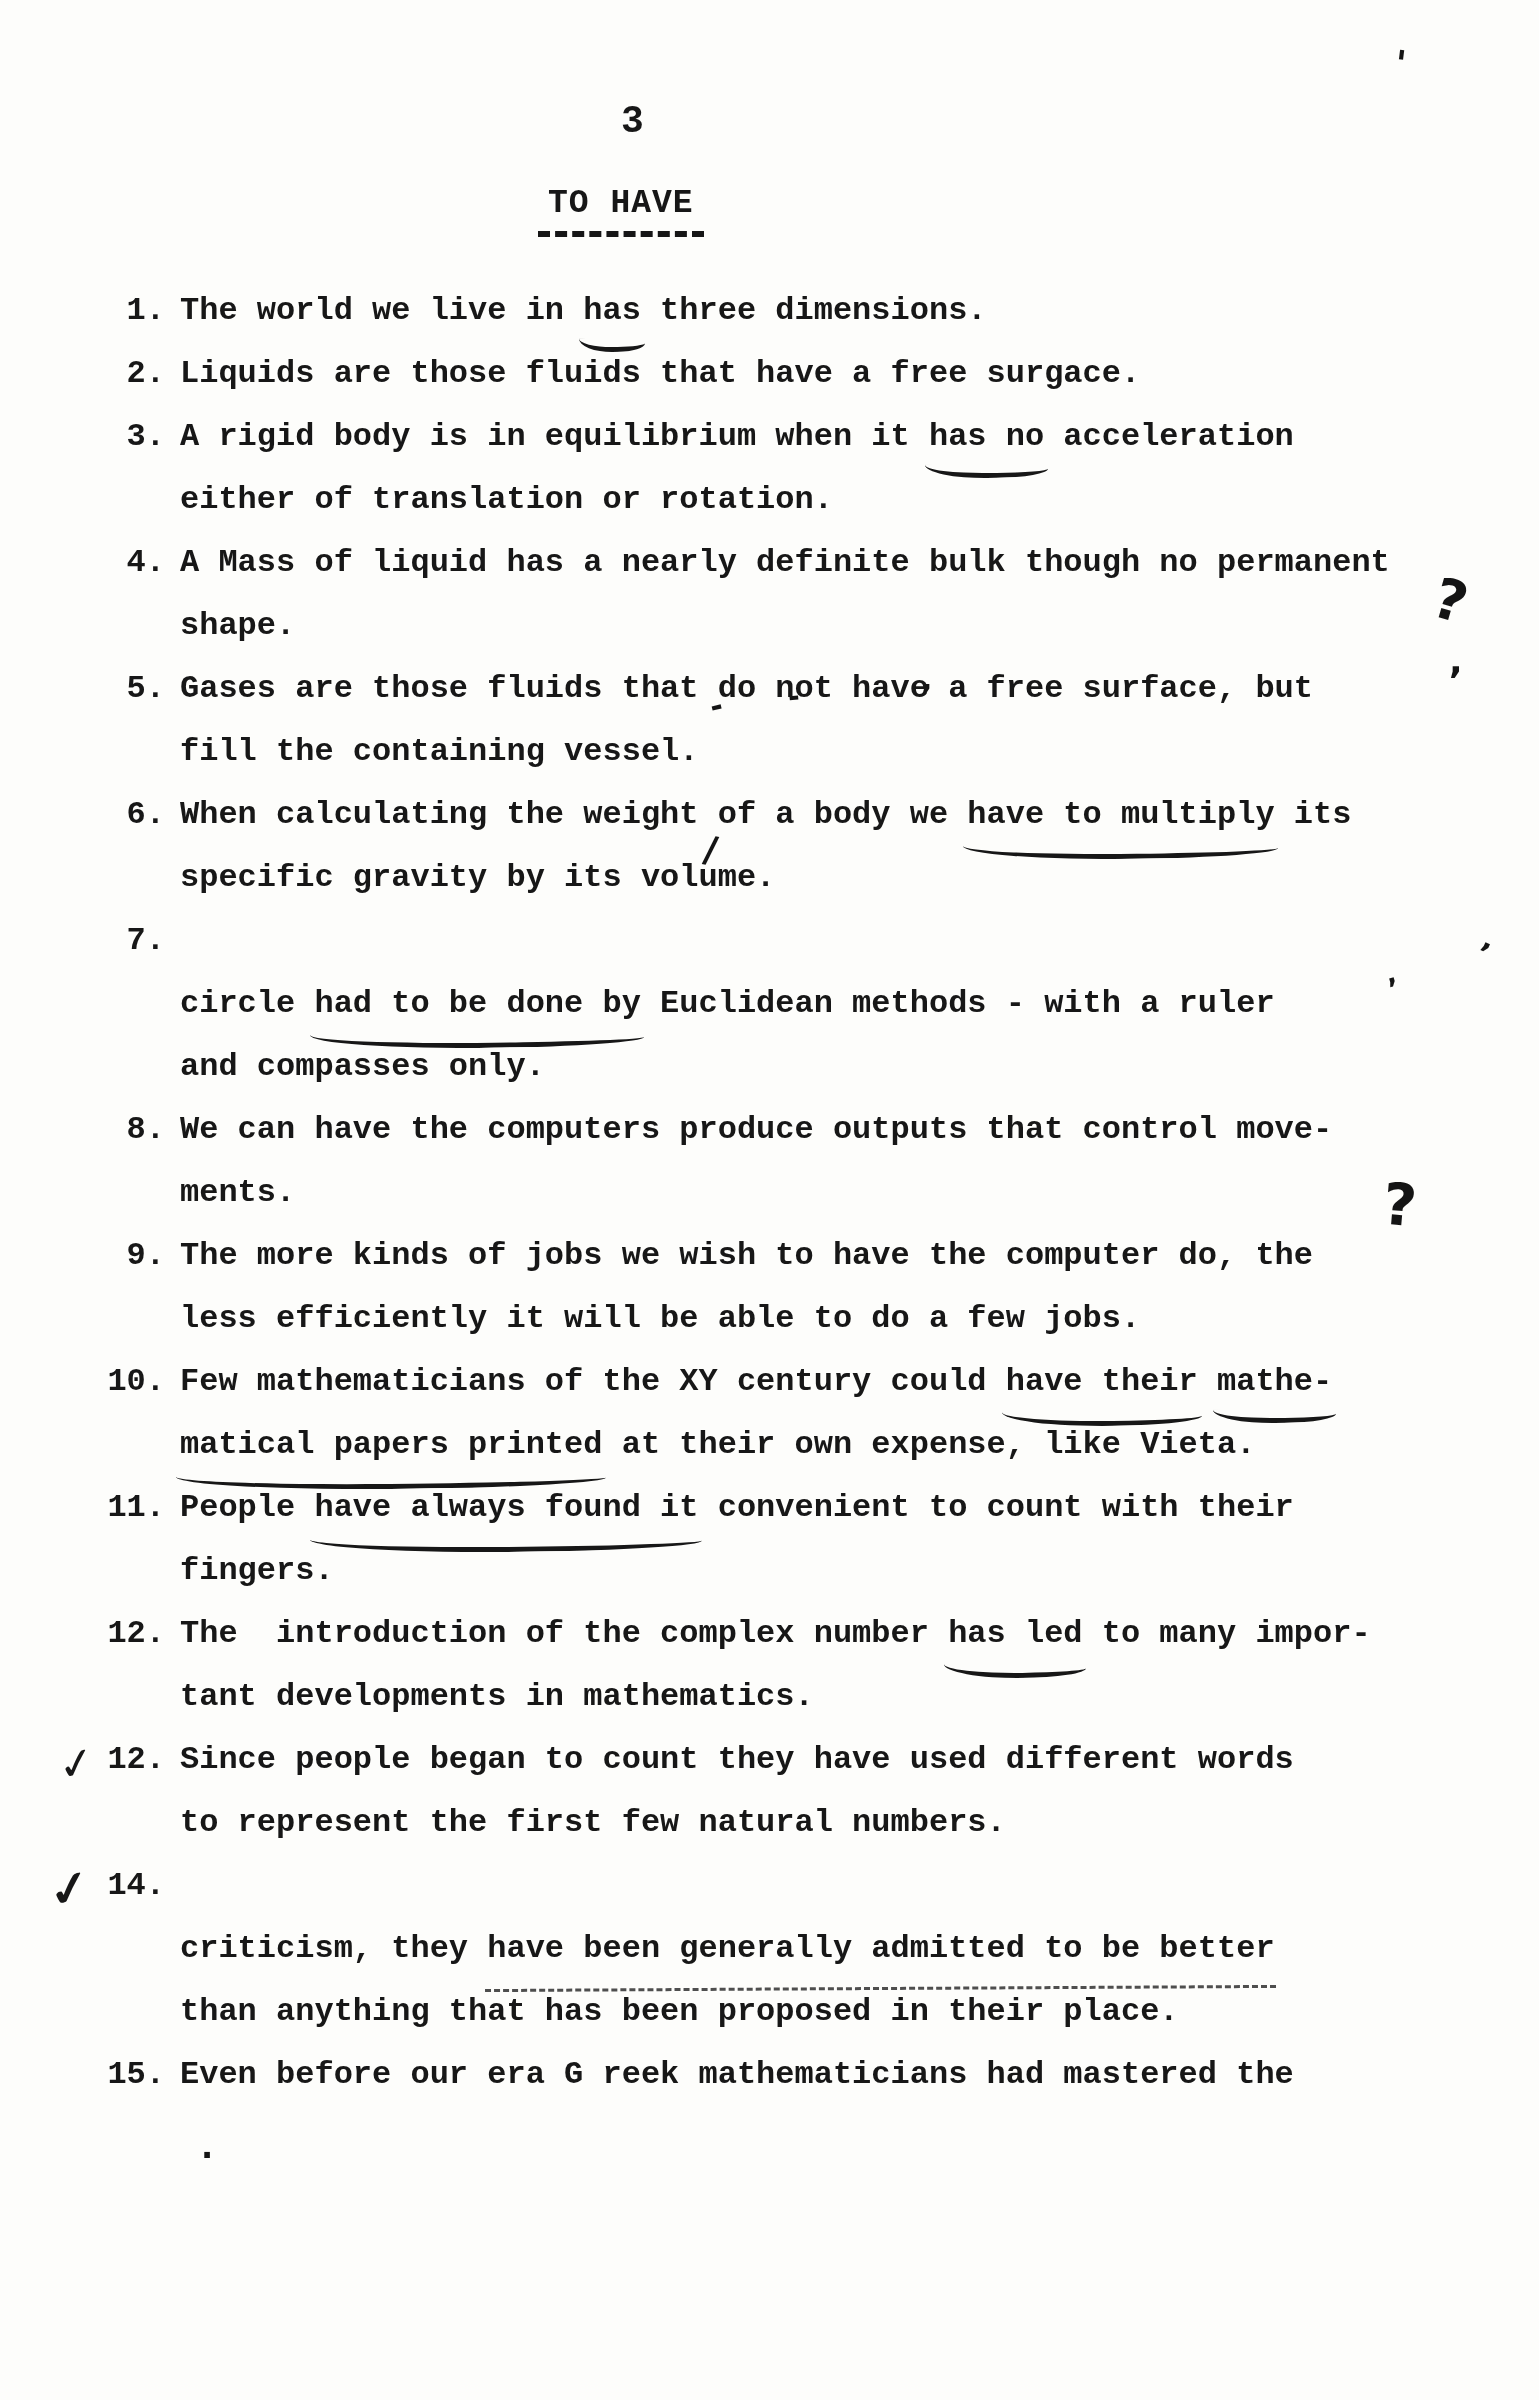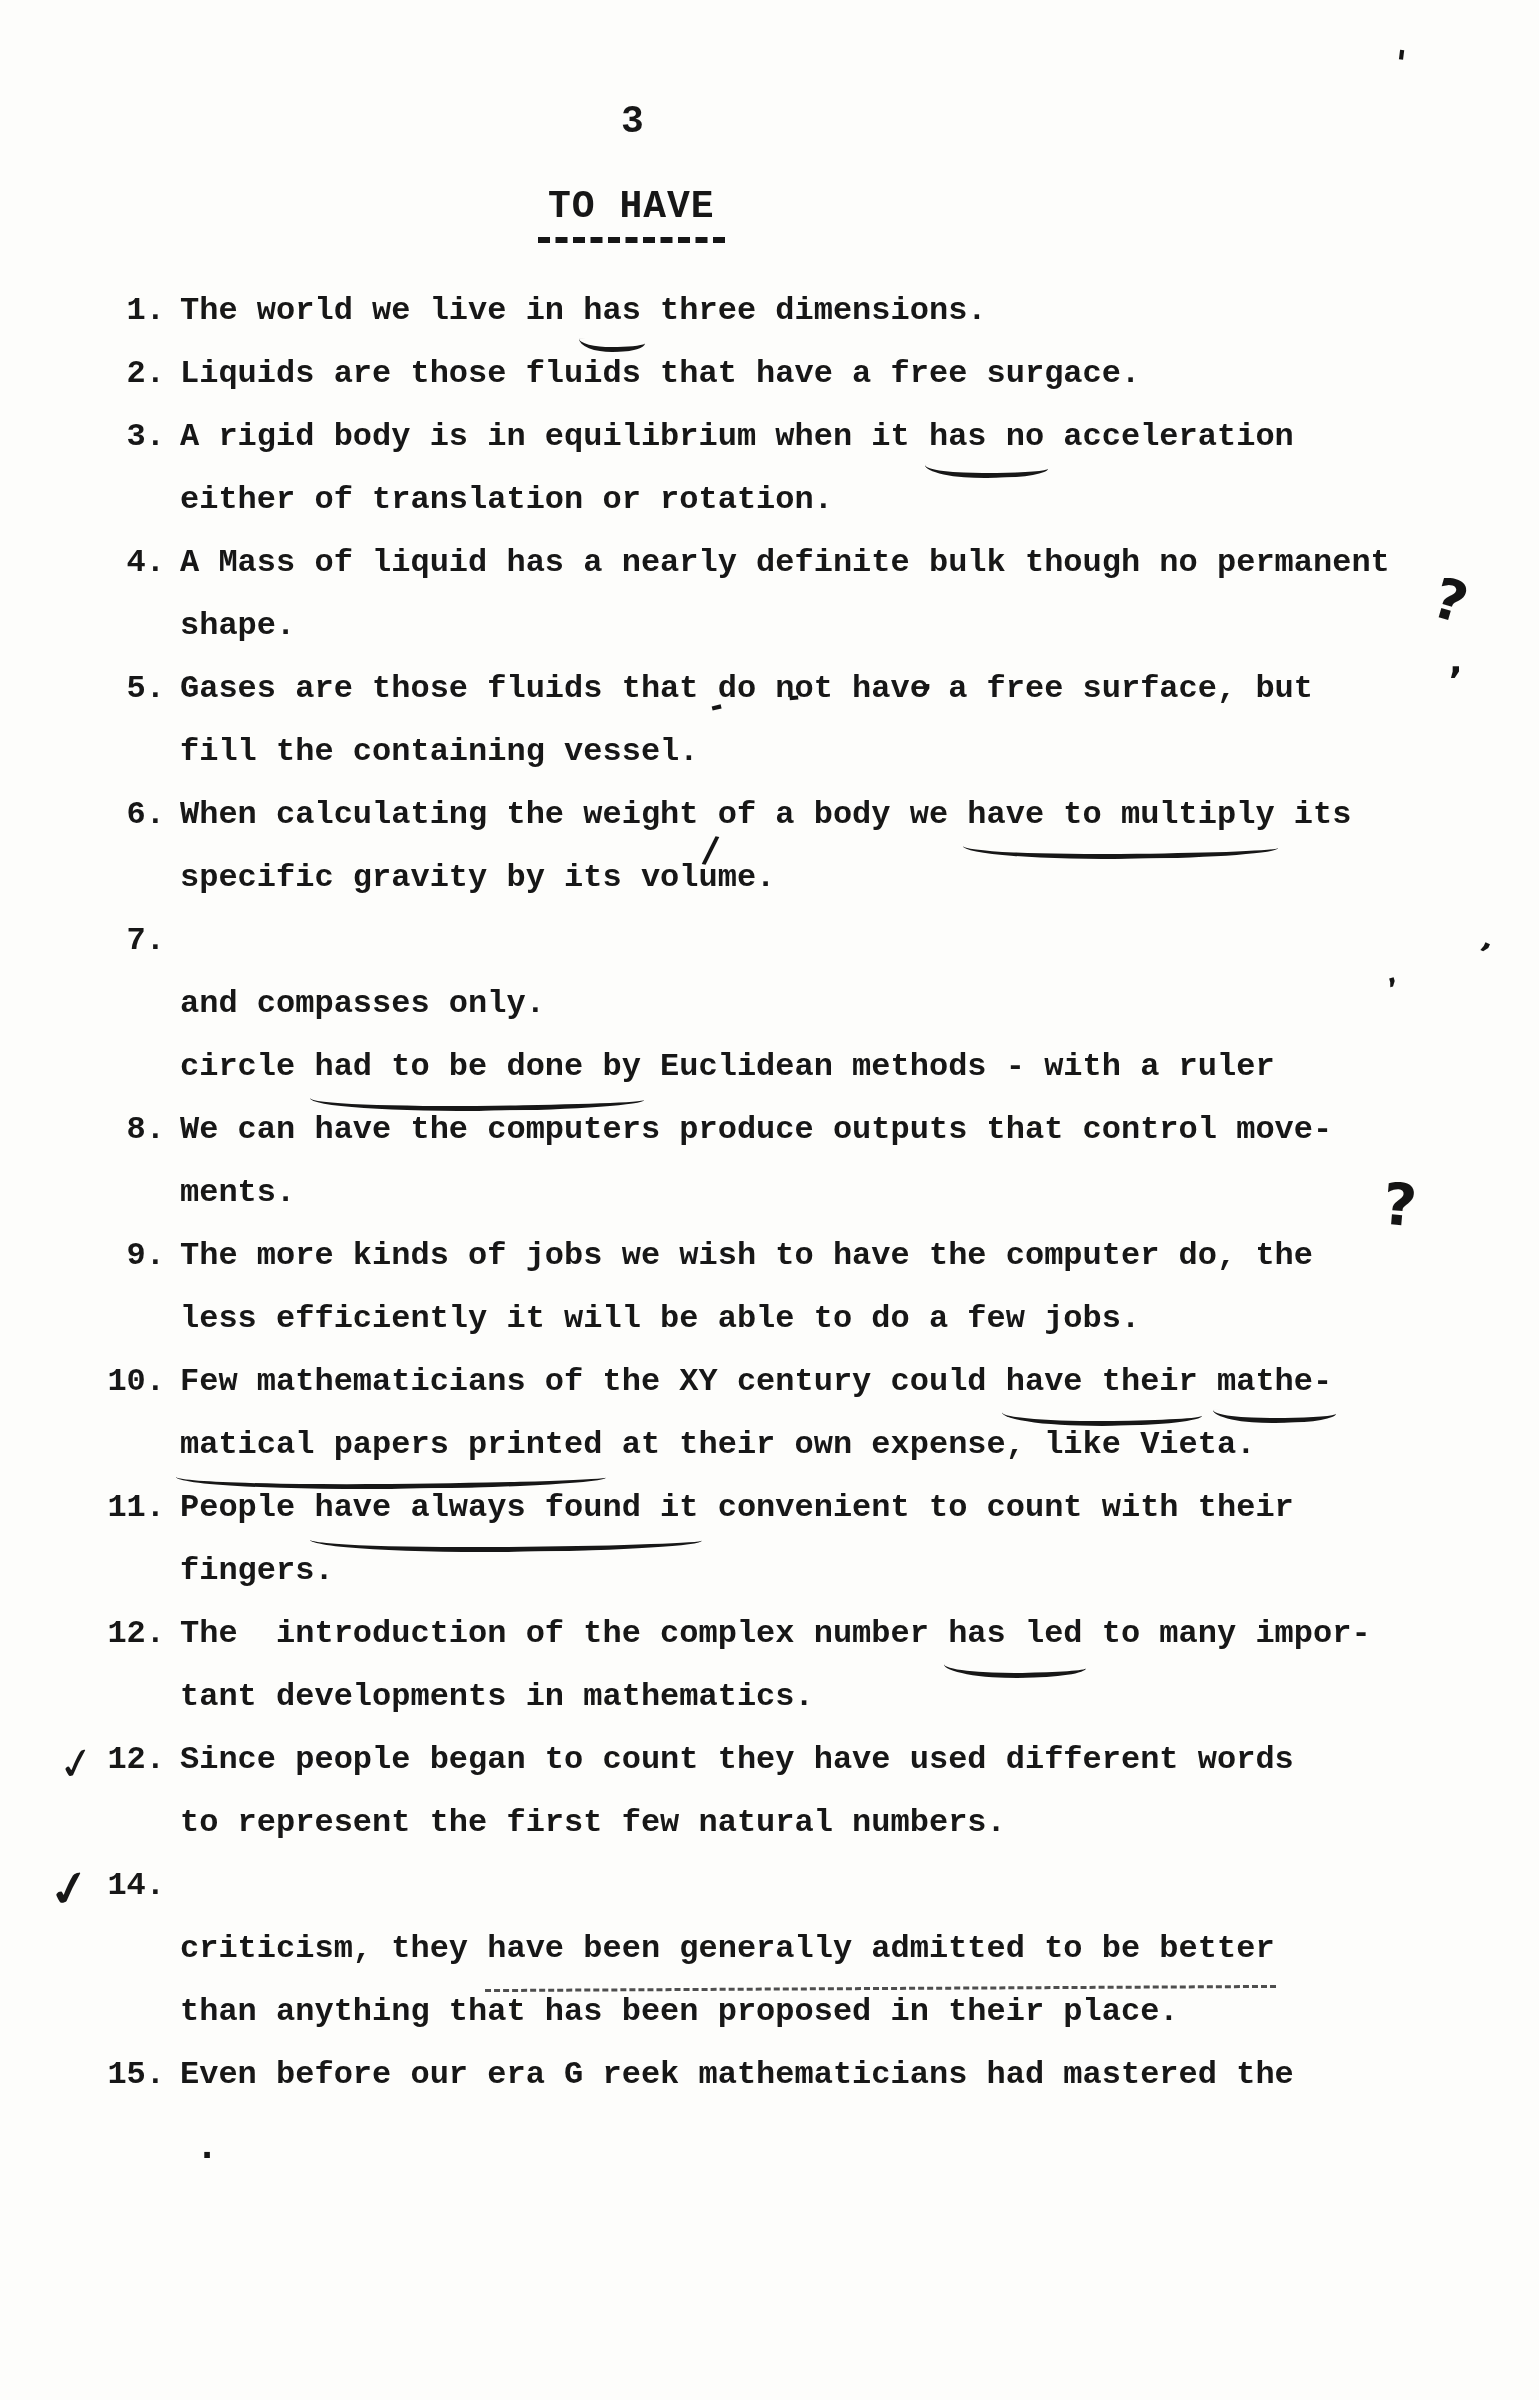--- a/index.html
+++ b/index.html
@@ -12,21 +12,21 @@
     font-family:"Liberation Mono","DejaVu Sans Mono",monospace;
     font-weight:700;
     overflow:hidden;
   }
   .pagenum {
     position:absolute; top:100px; left:621px;
     font-size:38px;
   }
   .title {
     position:absolute; top:185px; left:538px;
-    font-size:38px; letter-spacing:1px;
+    font-size:33px; letter-spacing:1px;
     border-bottom:6px dashed #161616;
     padding:0 10px 9px 10px;
   }
   .rows { position:absolute; top:279px; left:0; width:100%; }
   .tline {
     position:relative;
     height:63px; line-height:63px;
     font-size:32px;
     white-space:pre;
     padding-left:180px;
@@ -113,23 +113,23 @@
     <div class="tline"><span class="num">5.</span><span class="seg">Gases are those fluids that do not have a free surface, but</span></div>
 
     <div class="tline"><span class="num"></span><span class="seg">fill the containing vessel.</span></div>
 
     <div class="tline"><span class="num">6.</span><span class="seg">When calculating the weight of a body we </span><span class="seg hw">have to multiply</span><span class="seg"> its</span></div>
 
     <div class="tline"><span class="num"></span><span class="seg">specific gravity by its volume.</span></div>
 
     <div class="tline"><span class="num">7.</span></div>
 
+    <div class="tline"><span class="num"></span><span class="seg">circle </span><span class="seg hw">had to be done by</span><span class="seg"> Euclidean methods - with a ruler</span></div>
+
     <div class="tline"><span class="num"></span><span class="seg">and compasses only.</span></div>
-
-    <div class="tline"><span class="num"></span><span class="seg">circle </span><span class="seg hw">had to be done by</span><span class="seg"> Euclidean methods - with a ruler</span></div>
 
     <div class="tline"><span class="num">8.</span><span class="seg">We can have the computers produce outputs that control move-</span></div>
 
     <div class="tline"><span class="num"></span><span class="seg">ments.</span></div>
 
     <div class="tline"><span class="num">9.</span><span class="seg">The more kinds of jobs we wish to have the computer do, the</span></div>
 
     <div class="tline"><span class="num"></span><span class="seg">less efficiently it will be able to do a few jobs.</span></div>
 
     <div class="tline"><span class="num">10.</span><span class="seg">Few mathematicians of the XY century could </span><span class="seg hw">have their</span><span class="seg"> </span><span class="seg hw short">mathe-</span></div>

